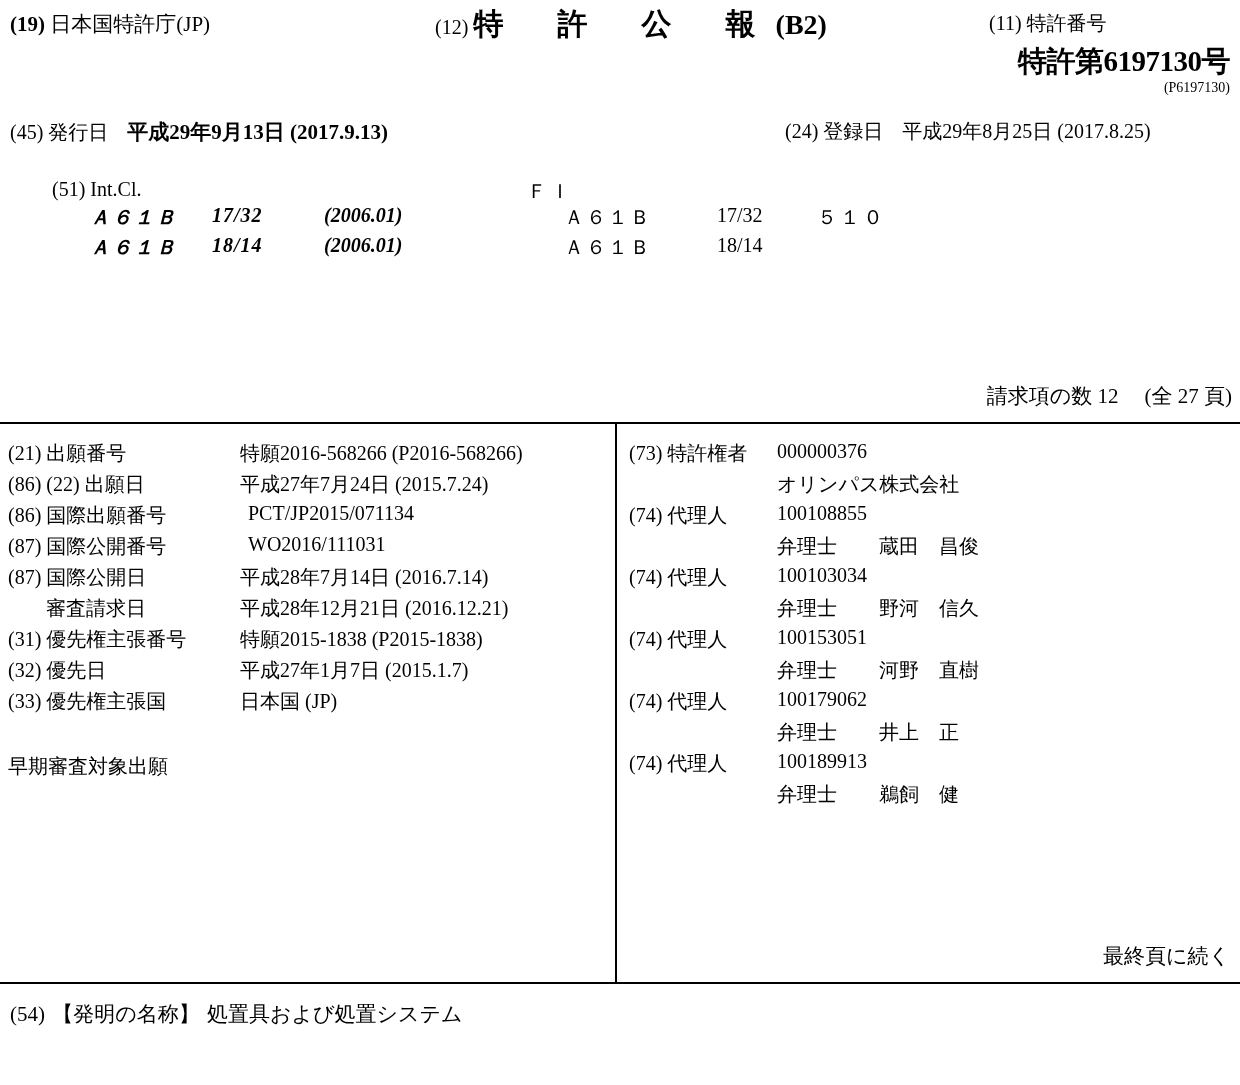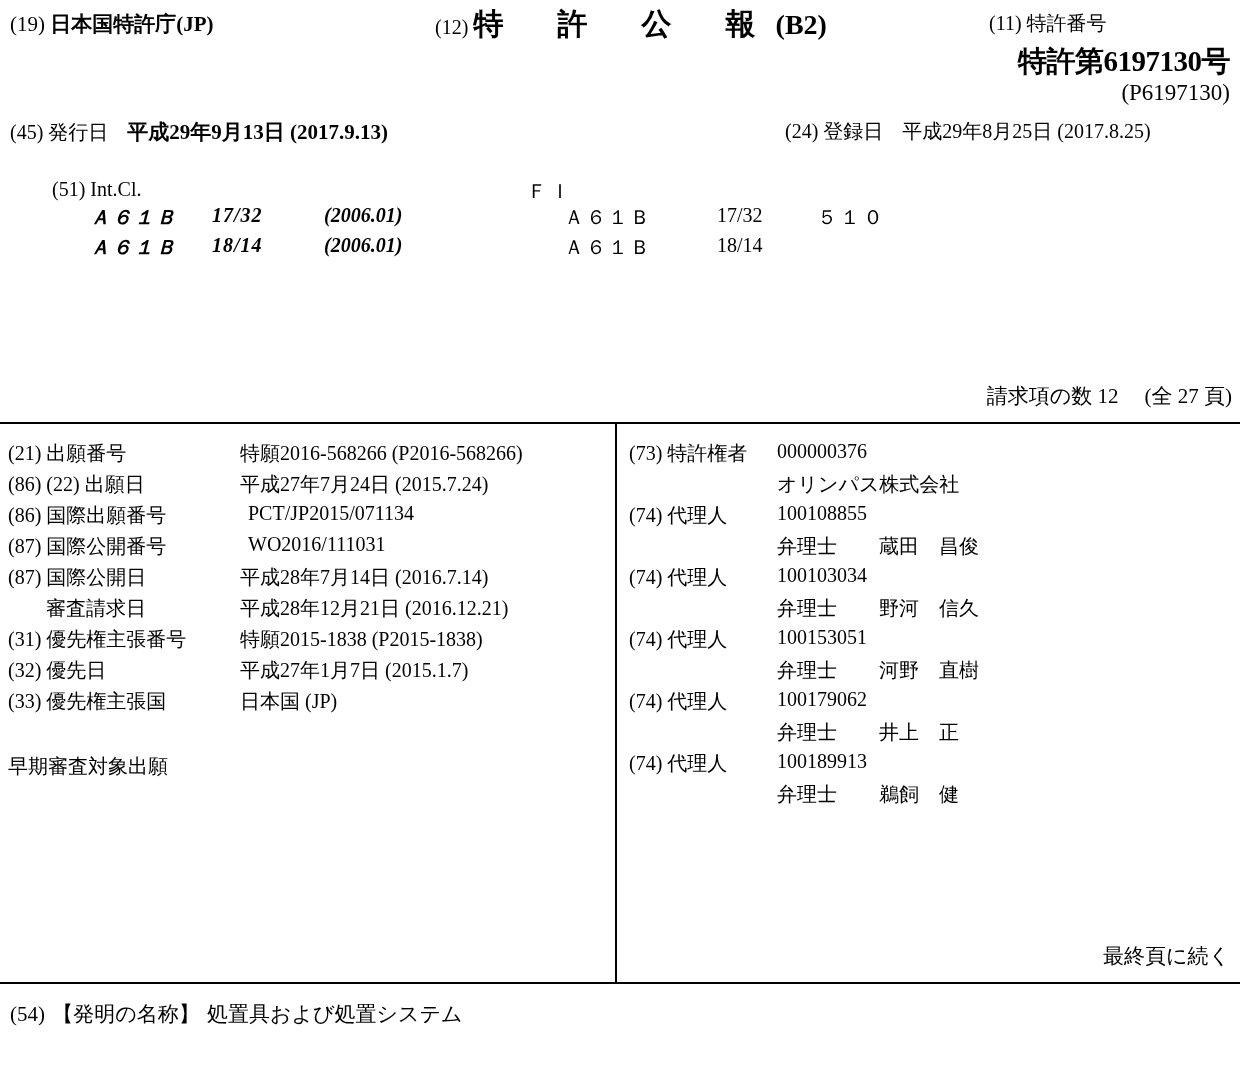--- a/index.html
+++ b/index.html
@@ -27,22 +27,22 @@
     position: relative;
     height: 48px;
   }
   .office {
     position: absolute;
     left: 0;
     top: 10px;
     font-size: 21px;
     white-space: nowrap;
   }
-  .office .num { font-weight: normal; margin-top: 14px; }
-  .office .name { font-weight: bold; letter-spacing: 0px; }
+  .office .num { font-weight: bold; margin-top: 14px; }
+  .office .name { font-weight: normal; letter-spacing: 0px; }
   .doc-title {
     position: absolute;
     left: 425px;
     top: 4px;
     font-size: 21px;
     white-space: nowrap;
   }
   .doc-title .num { font-weight: normal; font-size: 20px; }
   .doc-title .big {
     font-weight: bold;
@@ -69,21 +69,21 @@
     top: 42px;
     font-size: 29px;
     font-weight: bold;
     white-space: nowrap;
     letter-spacing: -0.5px;
   }
   .pat-num-paren {
     position: absolute;
     right: 0px;
     top: 80px;
-    font-size: 23px;
+    font-size: 14px;
     white-space: nowrap;
   }
   
   .dates-row {
     position: absolute;
     left: 10px;
     top: 118px;
     width: 1220px;
     height: 28px;
   }

